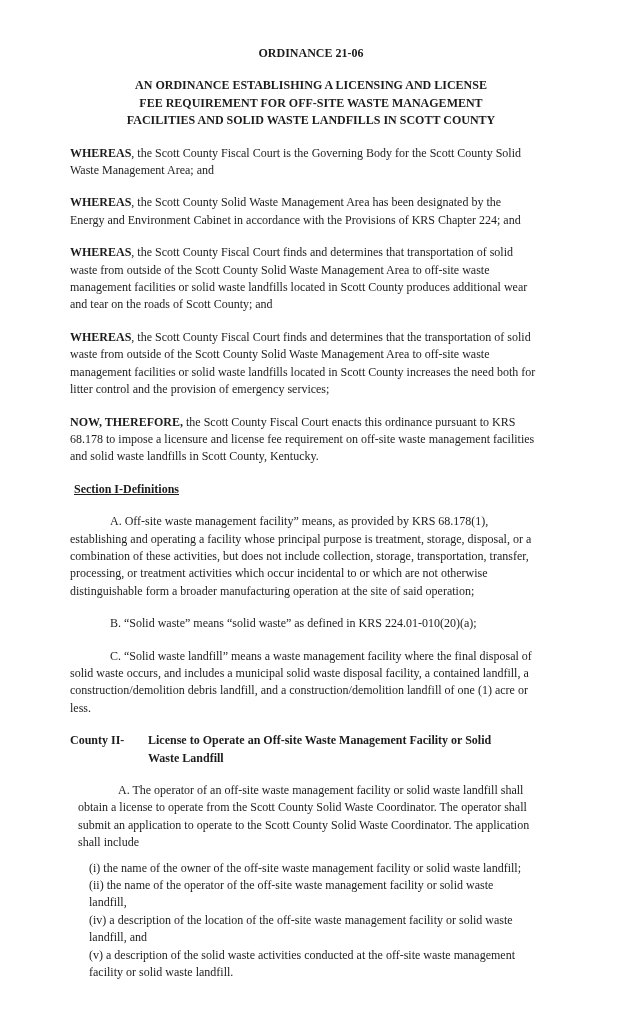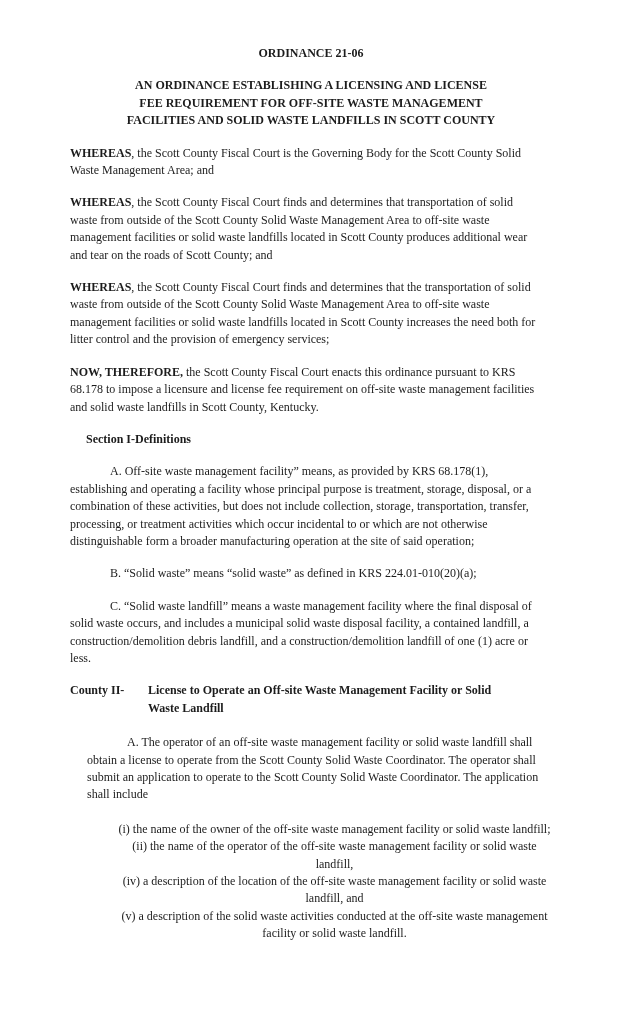--- a/index.html
+++ b/index.html
@@ -34,66 +34,68 @@
   }
   p.para {
     margin: 0 0 15px 0;
     white-space: pre-line;
   }
   .lead {
     font-weight: bold;
   }
   .section-heading {
     font-weight: bold;
-    margin: 0 0 15px 16px;
+    margin: 0 0 15px 4px;
+    text-decoration: underline;
   }
   p.defpara {
     margin: 0 0 15px 0;
     white-space: pre-line;
     text-indent: 40px;
   }
   .sec2head {
     display: flex;
     font-weight: bold;
     margin: 0 0 15px 0;
   }
   .sec2-label {
     flex: 0 0 78px;
   }
   .sec2-text {
     white-space: pre-line;
   }
   p.bodypara {
-    margin: 17px;
+    margin: 8px;
     white-space: pre-line;
     text-indent: 40px;
   }
   .app-list {
     margin: 0;
   }
   .app-item {
     margin-left: 19px;
     white-space: pre-line;
-    text-align: center;
   }
 </style>
 </head>
 <body>
 
 <div class="page">
 
   <div class="centered doc-heading">ORDINANCE 21-06</div>
 
   <div class="centered">AN ORDINANCE ESTABLISHING A LICENSING AND LICENSE
 FEE REQUIREMENT FOR OFF-SITE WASTE MANAGEMENT
 FACILITIES AND SOLID WASTE LANDFILLS IN SCOTT COUNTY</div>
 
   <p class="para"><span class="lead">WHEREAS</span><span>, the Scott County Fiscal Court is the Governing Body for the Scott County Solid
 Waste Management Area; and</span></p>
 
+  <p class="para"><span class="lead">WHEREAS</span><span>, the Scott County Solid Waste Management Area has been designated by the
+Energy and Environment Cabinet in accordance with the Provisions of KRS Chapter 224; and</span></p>
 
   <p class="para"><span class="lead">WHEREAS</span><span>, the Scott County Fiscal Court finds and determines that transportation of solid
 waste from outside of the Scott County Solid Waste Management Area to off-site waste
 management facilities or solid waste landfills located in Scott County produces additional wear
 and tear on the roads of Scott County; and</span></p>
 
   <p class="para"><span class="lead">WHEREAS</span><span>, the Scott County Fiscal Court finds and determines that the transportation of solid
 waste from outside of the Scott County Solid Waste Management Area to off-site waste
 management facilities or solid waste landfills located in Scott County increases the need both for
 litter control and the provision of emergency services;</span></p>

